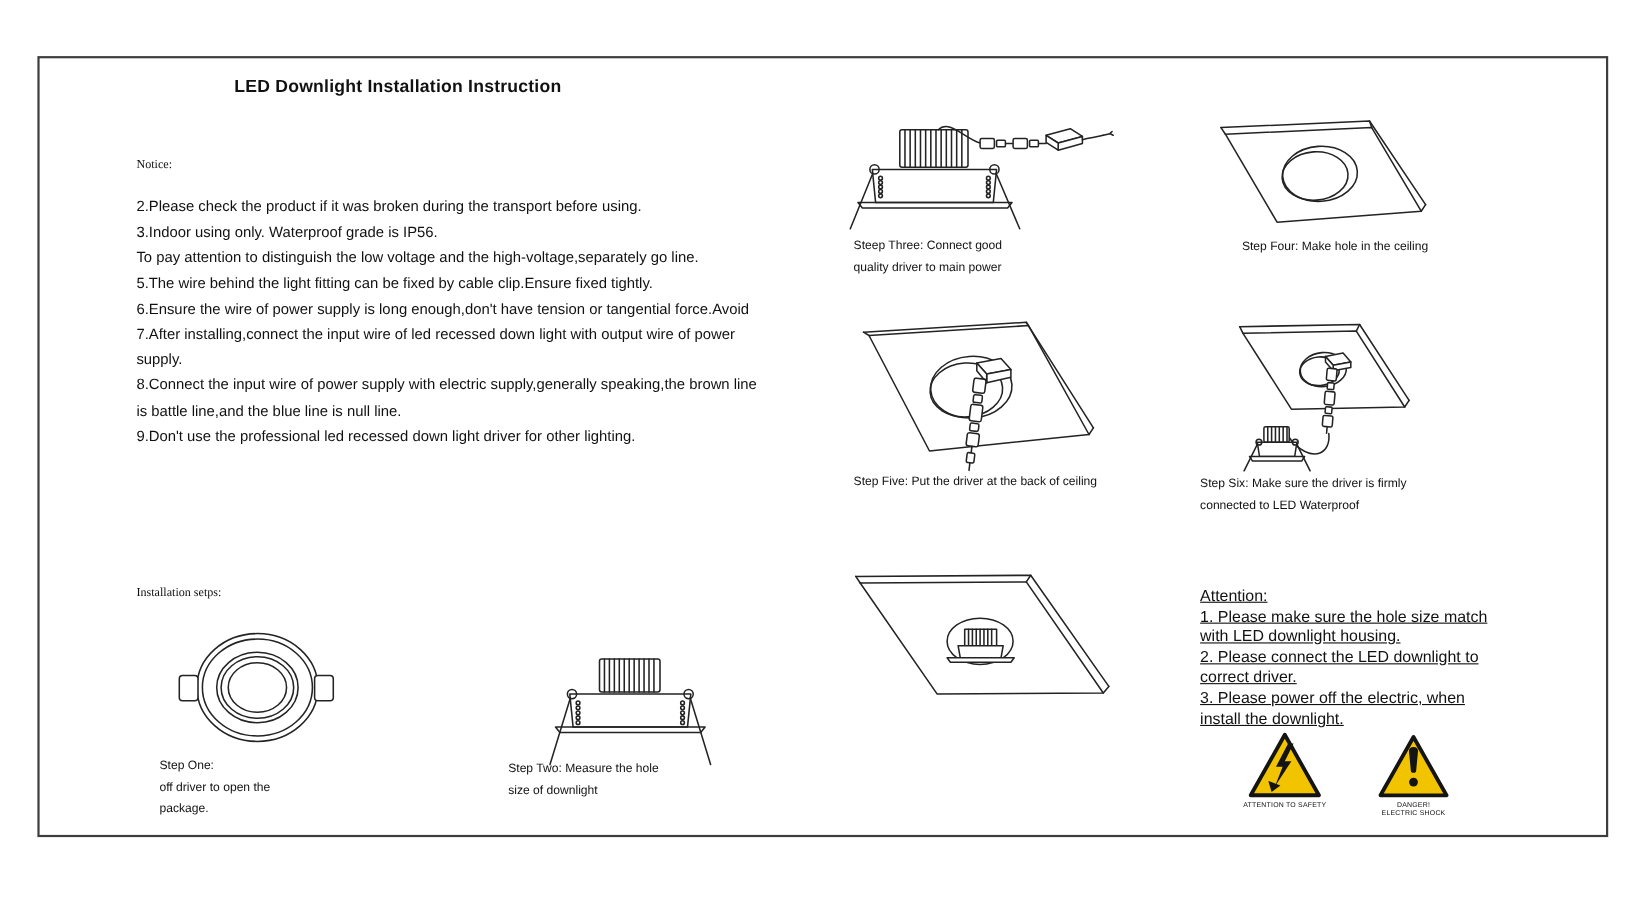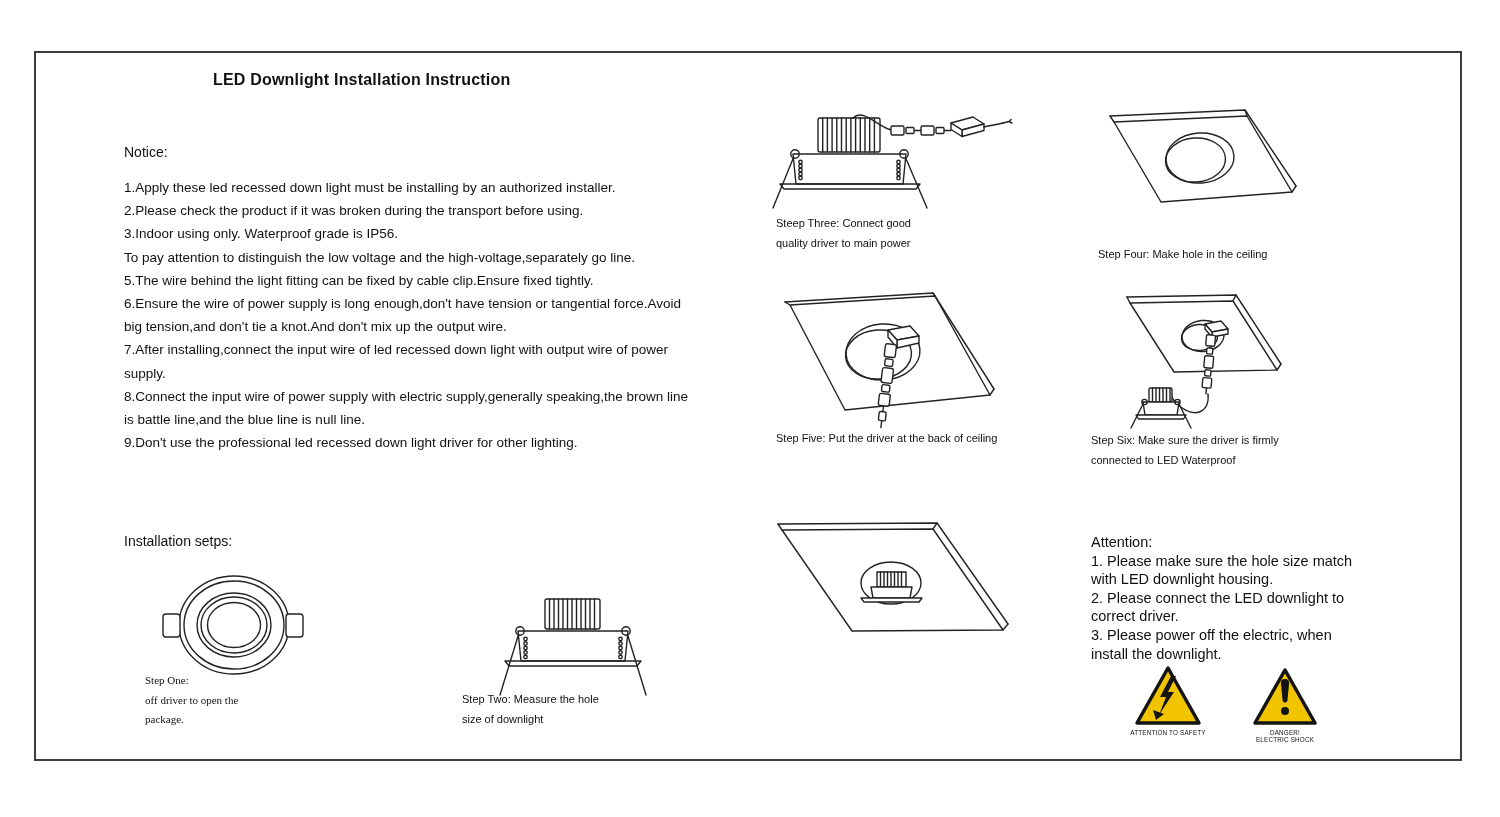--- a/index.html
+++ b/index.html
@@ -6,46 +6,44 @@
   body{
     width:1500px;height:817px;position:relative;background:#ffffff;
     font-family:"Liberation Sans", sans-serif;color:#111;overflow:hidden;
   }
   .abs{position:absolute;}
   .frame{
     position:absolute;left:34px;top:51px;width:1428px;height:710px;
     border:2px solid #3d3d3d;box-sizing:border-box;
   }
   .title{font-size:16px;font-weight:bold;letter-spacing:.2px;margin:0;white-space:nowrap;}
-  .h2{font-size:14px;white-space:nowrap;}
+  .h2{font-size:11px;white-space:nowrap;font-family:Liberation Serif, serif;}
   .noticeLines div{font-size:13.5px;line-height:23.2px;white-space:nowrap;}
   .caption div{font-size:11px;line-height:19.7px;white-space:nowrap;}
   .attention div{font-size:14.5px;line-height:18.6px;white-space:nowrap;}
   .wlabel{font-size:6.3px;line-height:7.2px;text-align:center;letter-spacing:.2px;white-space:nowrap;}
   svg.diagram{position:absolute;overflow:visible;}
   .sk{fill:none;stroke:#232323;stroke-width:1.4;stroke-linecap:round;stroke-linejoin:round;}
   .skw{fill:#ffffff;stroke:#232323;stroke-width:1.4;stroke-linecap:round;stroke-linejoin:round;}
 </style>
 </head>
 <body>
 
 <div class="frame"></div>
 
 <h1 class="title abs" style="left:213px;top:71px;">LED Downlight Installation Instruction</h1>
 
 <div class="h2 abs" style="left:124px;top:144px;">Notice:</div>
 
 <div class="noticeLines abs" style="left:124px;top:176px;">
-  <div>1.Apply these led recessed down light must be installing by an authorized installer.</div>
   <div>2.Please check the product if it was broken during the transport before using.</div>
   <div>3.Indoor using only. Waterproof grade is IP56.</div>
   <div>To pay attention to distinguish the low voltage and the high-voltage,separately go line.</div>
   <div>5.The wire behind the light fitting can be fixed by cable clip.Ensure fixed tightly.</div>
   <div>6.Ensure the wire of power supply is long enough,don't have tension or tangential force.Avoid</div>
-  <div>big tension,and don't tie a knot.And don't mix up the output wire.</div>
   <div>7.After installing,connect the input wire of led recessed down light with output wire of power</div>
   <div>supply.</div>
   <div>8.Connect the input wire of power supply with electric supply,generally speaking,the brown line</div>
   <div>is battle line,and the blue line is null line.</div>
   <div>9.Don't use the professional led recessed down light driver for other lighting.</div>
 </div>
 
 <div class="h2 abs" style="left:124px;top:533px;">Installation setps:</div>
 
 <svg class="diagram" style="left:158px;top:572px;" width="150" height="108" viewBox="0 0 150 108">
@@ -54,21 +52,21 @@
     <ellipse cx="76" cy="53" rx="50" ry="44"></ellipse>
     <ellipse cx="76" cy="53" rx="37" ry="32"></ellipse>
     <ellipse cx="76" cy="53" rx="33" ry="28"></ellipse>
     <ellipse cx="76" cy="53" rx="26.5" ry="22.5"></ellipse>
   </g>
   <g class="skw">
     <rect x="5" y="42" width="17" height="23" rx="3"></rect>
     <rect x="128" y="42" width="17" height="23" rx="3"></rect>
   </g>
 </svg>
-<div class="caption abs" style="left:145px;top:671px;font-family:Liberation Serif, serif;">
+<div class="caption abs" style="left:145px;top:687px;">
   <div>Step One:</div>
   <div>off driver to open the</div>
   <div>package.</div>
 </div>
 
 <svg class="diagram" style="left:498px;top:592px;" width="165" height="106" viewBox="0 0 165 106">
   <g class="sk">
     <rect x="47" y="7" width="55" height="30" rx="2"></rect>
     <path d="M51.5 7V37M56 7V37M60.5 7V37M65 7V37M69.5 7V37M74 7V37M78.5 7V37M83 7V37M87.5 7V37M92 7V37M96.5 7V37"></path>
     <path d="M20 39H130L127 69H23Z"></path>
@@ -136,21 +134,21 @@
 
 <svg class="diagram" style="left:1095px;top:108px;" width="210" height="100" viewBox="0 0 210 100">
   <g class="sk">
     <path d="M15 8L150 2L201 78"></path>
     <path d="M15 8L19 14M150 2L152 8M201 78L197 84"></path>
     <path d="M19 14L152 8L197 84L66 94Z"></path>
     <ellipse cx="105" cy="50" rx="34" ry="25" transform="rotate(-4 105 50)"></ellipse>
     <ellipse cx="100.5" cy="52" rx="30" ry="22" transform="rotate(-4 100.5 52)"></ellipse>
   </g>
 </svg>
-<div class="caption abs" style="left:1098px;top:215px;margin-top:30px;">
+<div class="caption abs" style="left:1129px;top:215px;">
   <div>Step Four: Make hole in the ceiling</div>
 </div>
 
 <svg class="diagram" style="left:773px;top:292px;" width="235" height="142" viewBox="0 0 235 142">
   <g class="sk">
     <path d="M12 10L160 1L221 97"></path>
     <path d="M12 10L17 13M160 1L162 4M221 97L217 103"></path>
     <path d="M17 13L162 4L217 103L72 118Z"></path>
     <ellipse cx="110" cy="60" rx="37" ry="28" transform="rotate(-4 110 60)"></ellipse>
     <ellipse cx="105.5" cy="62.5" rx="33" ry="24.5" transform="rotate(-4 105.5 62.5)"></ellipse>
@@ -218,21 +216,21 @@
     <path d="M8 9L12 15M167 8L163 14M238 109L233 115"></path>
     <path d="M12 15L163 14L233 115L82 116Z"></path>
     <ellipse cx="121" cy="68" rx="30" ry="21"></ellipse>
     <rect x="107" y="57" width="29" height="15" fill="#fff"></rect>
     <path d="M110.5 57V72M114 57V72M117.5 57V72M121 57V72M124.5 57V72M128 57V72M131.5 57V72"></path>
     <path d="M101 72H142L140 83H103Z" fill="#fff"></path>
     <path d="M91 83H152L149 87H94Z" fill="#fff"></path>
   </g>
 </svg>
 
-<div class="attention abs" style="left:1091px;top:533px;">
+<div class="attention abs" style="left:1091px;top:533px;text-decoration:underline;">
   <div>Attention:</div>
   <div>1. Please make sure the hole size match</div>
   <div>with LED downlight housing.</div>
   <div>2. Please connect the LED downlight to</div>
   <div>correct driver.</div>
   <div>3. Please power off the electric, when</div>
   <div>install the downlight.</div>
 </div>
 
 <svg class="diagram" style="left:1133px;top:663px;" width="70" height="68" viewBox="0 0 70 68">

